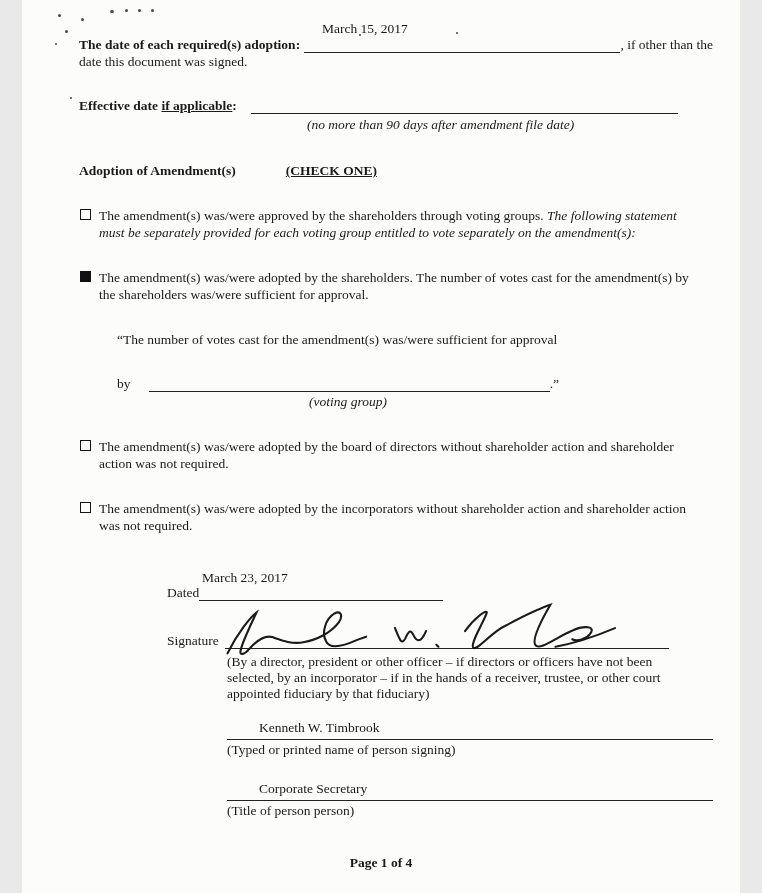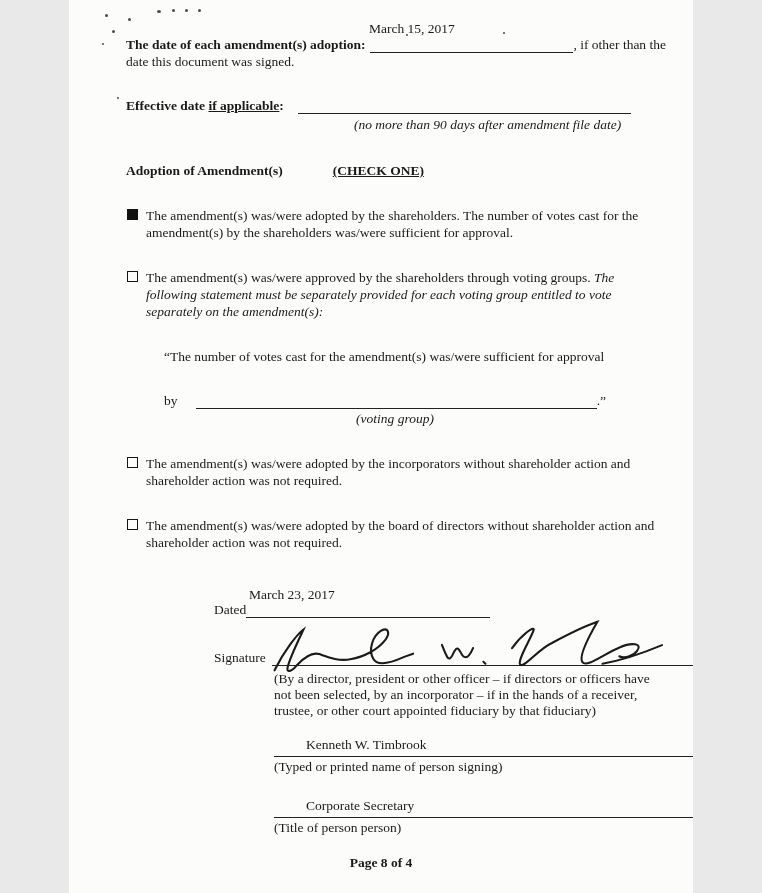--- a/index.html
+++ b/index.html
@@ -1,19 +1,19 @@
 <!DOCTYPE html>
 <html><head>
 <meta charset="utf-8">
 <style>
   * { margin: 0; padding: 0; box-sizing: border-box; }
   html, body { background: #e9e9e9; }
   .page {
     position: relative;
-    width: 624px;
+    width: 718px;
     height: 893px;
     margin: 0 auto;
     background: #fcfcfa;
     color: #1a1a1a;
     font-family: "Liberation Serif", "DejaVu Serif", serif;
     font-size: 13.5px;
     line-height: 17px;
     overflow: hidden;
   }
   .bold { font-weight: bold; }
@@ -111,21 +111,21 @@
     <i style="left:337px;top:34px;width:2px;height:2px"></i>
     <i style="left:434px;top:32px;width:2px;height:2px"></i>
     <i style="left:48px;top:97px;width:2px;height:2px"></i>
   </div>
 
   <div class="content">
 
     <div class="adoption-date-wrap">
       <span class="adoption-date-value">March 15, 2017</span>
       <div class="flex-row">
-        <span class="bold nowrap">The date of each amendment(s) adoption:</span>
+        <span class="bold nowrap">The date of each required(s) adoption:</span>
         <span class="fill-line grow" style="margin-left:4px"></span>
         <span class="nowrap">, if other than the</span>
       </div>
       <div>date this document was signed.</div>
     </div>
 
     <div class="effective-row">
       <div class="flex-row">
         <span class="bold nowrap"><span>Effective date </span><span class="eff-underline">if applicable</span><span>:</span></span>
         <span class="fill-line grow" style="margin-left:14px;margin-right:35px"></span>
@@ -133,46 +133,46 @@
       <div class="effective-hint">(no more than 90 days after amendment file date)</div>
     </div>
 
 
     <div class="adoption-heading">
       <span class="bold">Adoption of Amendment(s)</span>
       <span class="check-one">(CHECK ONE)</span>
     </div>
 
     <div class="opt">
+      <span class="opt-box"></span>
+      <span class="opt-text"><span>The amendment(s) was/were approved by the shareholders through voting groups.  </span><span class="ital">The following statement must be separately provided for each voting group entitled to vote separately on the amendment(s):</span></span>
+    </div>
+
+    <div class="opt">
       <span class="opt-box checked"></span>
       <span class="opt-text">The amendment(s) was/were adopted by the shareholders.  The number of votes cast for the amendment(s) by the shareholders was/were sufficient for approval.</span>
-    </div>
-
-    <div class="opt">
-      <span class="opt-box"></span>
-      <span class="opt-text"><span>The amendment(s) was/were approved by the shareholders through voting groups.  </span><span class="ital">The following statement must be separately provided for each voting group entitled to vote separately on the amendment(s):</span></span>
     </div>
     <div class="sub-block">
       <div class="quote-line">“The number of votes cast for the amendment(s) was/were sufficient for approval</div>
       <div class="by-row">
         <span class="by-label">by</span>
         <span class="fill-line grow"></span>
         <span>.”</span>
       </div>
       <div class="voting-caption">(voting group)</div>
     </div>
 
     <div class="opt">
       <span class="opt-box"></span>
+      <span class="opt-text">The amendment(s) was/were adopted by the board of directors without shareholder action and shareholder action was not required.</span>
+    </div>
+
+    <div class="opt">
+      <span class="opt-box"></span>
       <span class="opt-text">The amendment(s) was/were adopted by the incorporators without shareholder action and shareholder action was not required.</span>
-    </div>
-
-    <div class="opt">
-      <span class="opt-box"></span>
-      <span class="opt-text">The amendment(s) was/were adopted by the board of directors without shareholder action and shareholder action was not required.</span>
     </div>
 
     <div class="sig-block">
 
       <div class="dated-wrap">
         <span class="dated-value">March 23, 2017</span>
         <div class="dated-row">
           <span class="nowrap">Dated</span>
           <span class="fill-line grow"></span>
         </div>
@@ -203,15 +203,15 @@
       <div class="typed-block title-block-gap">
         <div class="typed-value">Corporate Secretary</div>
         <div class="typed-rule"></div>
         <div class="typed-caption">(Title of person person)</div>
       </div>
 
     </div>
 
   </div>
 
-  <div class="footer">Page 8 of 4</div>
+  <div class="footer">Page 1 of 4</div>
 
 </div>
 
 </body></html>

